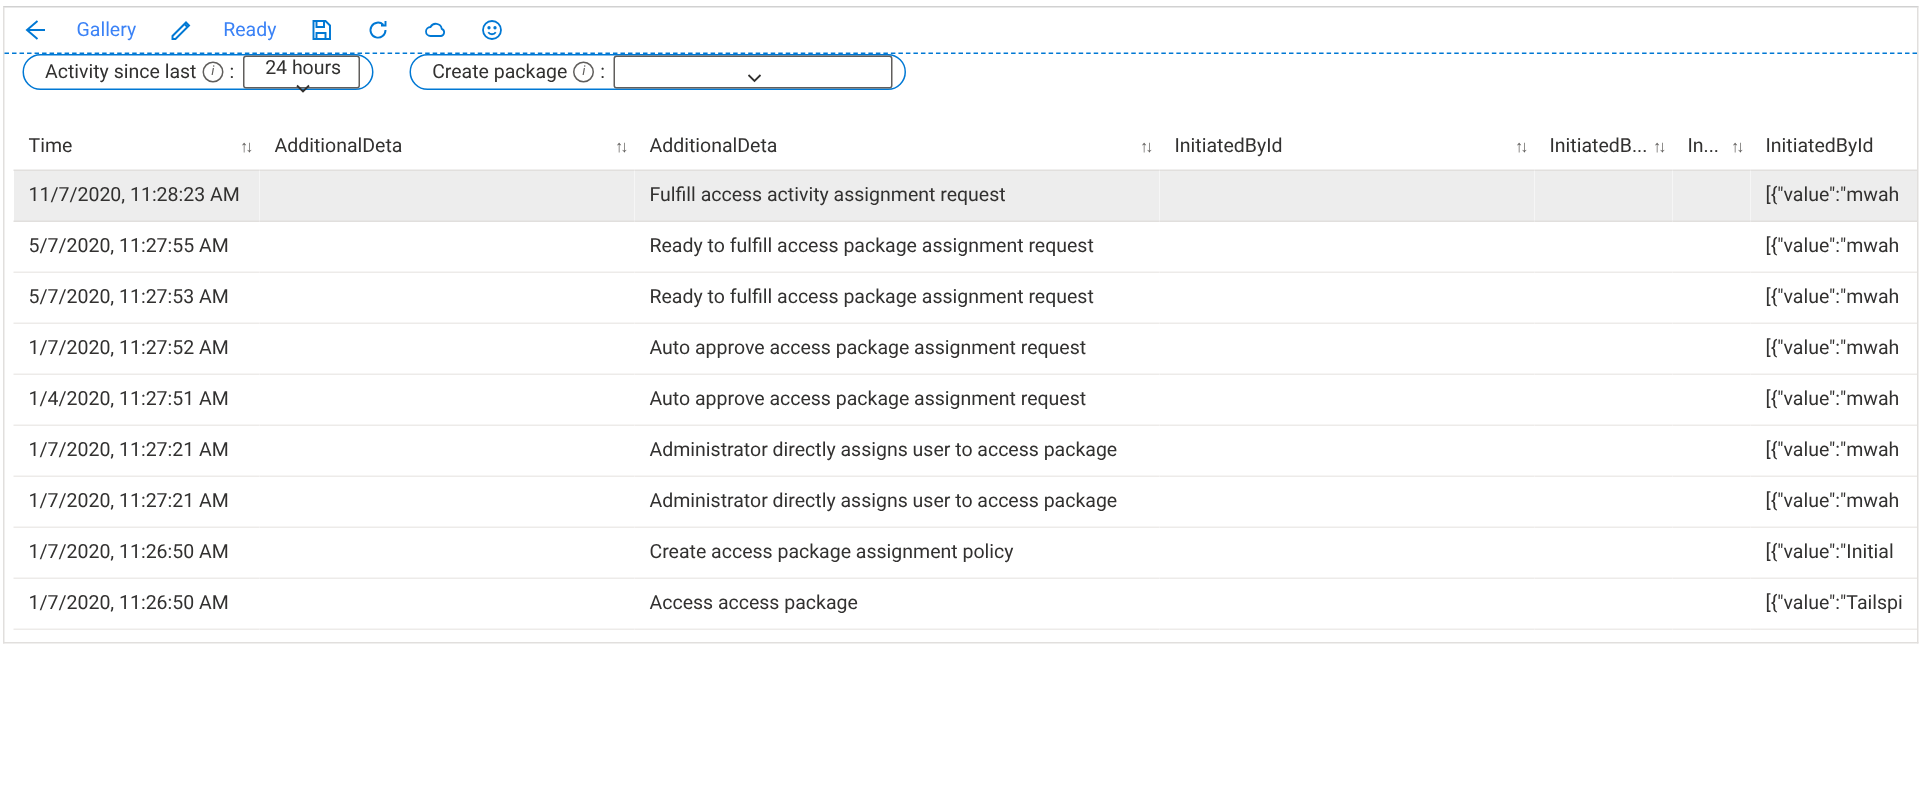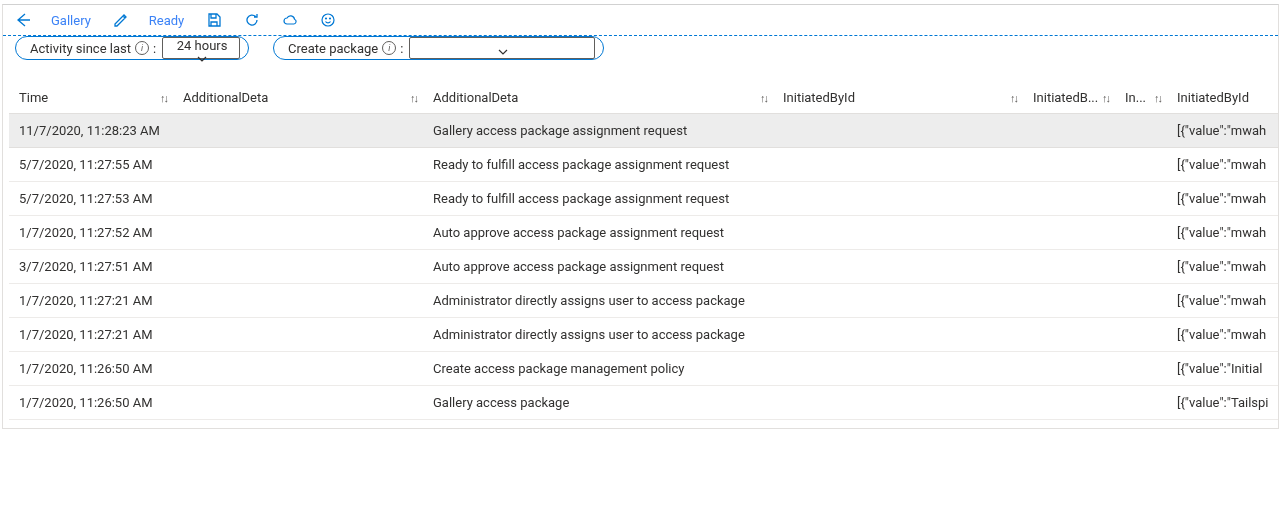--- a/index.html
+++ b/index.html
@@ -209,21 +209,21 @@
           <th><span>InitiatedById</span><span class="sort-icons">↑↓</span></th>
           <th><span>InitiatedB...</span><span class="sort-icons">↑↓</span></th>
           <th><span>In...</span><span class="sort-icons">↑↓</span></th>
           <th><span>InitiatedById</span></th>
         </tr>
       </thead>
       <tbody id="tbody">
           <tr>
             <td>11/7/2020, 11:28:23 AM</td>
             <td></td>
-            <td>Gallery access package assignment request</td>
+            <td>Fulfill access activity assignment request</td>
             <td></td>
             <td></td>
             <td></td>
             <td>[{"value":"mwah</td>
           </tr>
           <tr>
             <td>5/7/2020, 11:27:55 AM</td>
             <td></td>
             <td>Ready to fulfill access package assignment request</td>
             <td></td>
@@ -243,21 +243,21 @@
           <tr>
             <td>1/7/2020, 11:27:52 AM</td>
             <td></td>
             <td>Auto approve access package assignment request</td>
             <td></td>
             <td></td>
             <td></td>
             <td>[{"value":"mwah</td>
           </tr>
           <tr>
-            <td>3/7/2020, 11:27:51 AM</td>
+            <td>1/4/2020, 11:27:51 AM</td>
             <td></td>
             <td>Auto approve access package assignment request</td>
             <td></td>
             <td></td>
             <td></td>
             <td>[{"value":"mwah</td>
           </tr>
           <tr>
             <td>1/7/2020, 11:27:21 AM</td>
             <td></td>
@@ -272,30 +272,30 @@
             <td></td>
             <td>Administrator directly assigns user to access package</td>
             <td></td>
             <td></td>
             <td></td>
             <td>[{"value":"mwah</td>
           </tr>
           <tr>
             <td>1/7/2020, 11:26:50 AM</td>
             <td></td>
-            <td>Create access package management policy</td>
+            <td>Create access package assignment policy</td>
             <td></td>
             <td></td>
             <td></td>
             <td>[{"value":"Initial</td>
           </tr>
           <tr>
             <td>1/7/2020, 11:26:50 AM</td>
             <td></td>
-            <td>Gallery access package</td>
+            <td>Access access package</td>
             <td></td>
             <td></td>
             <td></td>
             <td>[{"value":"Tailspi</td>
           </tr>
         </tbody>
     </table>
   </div>
 
 </div>

